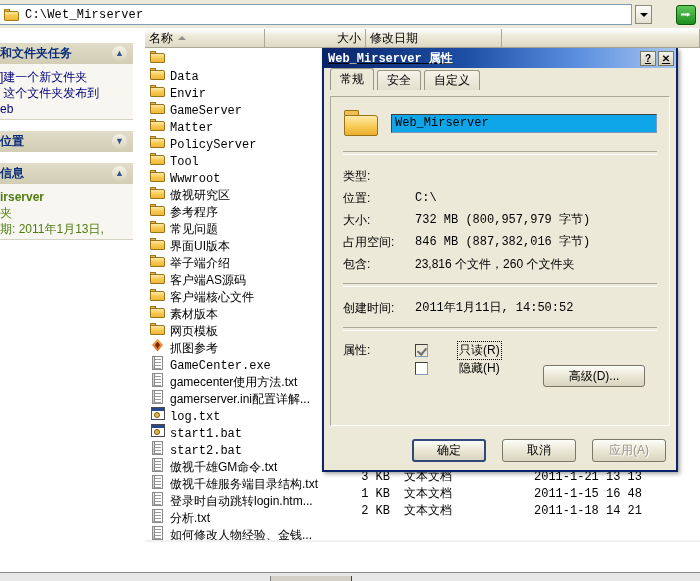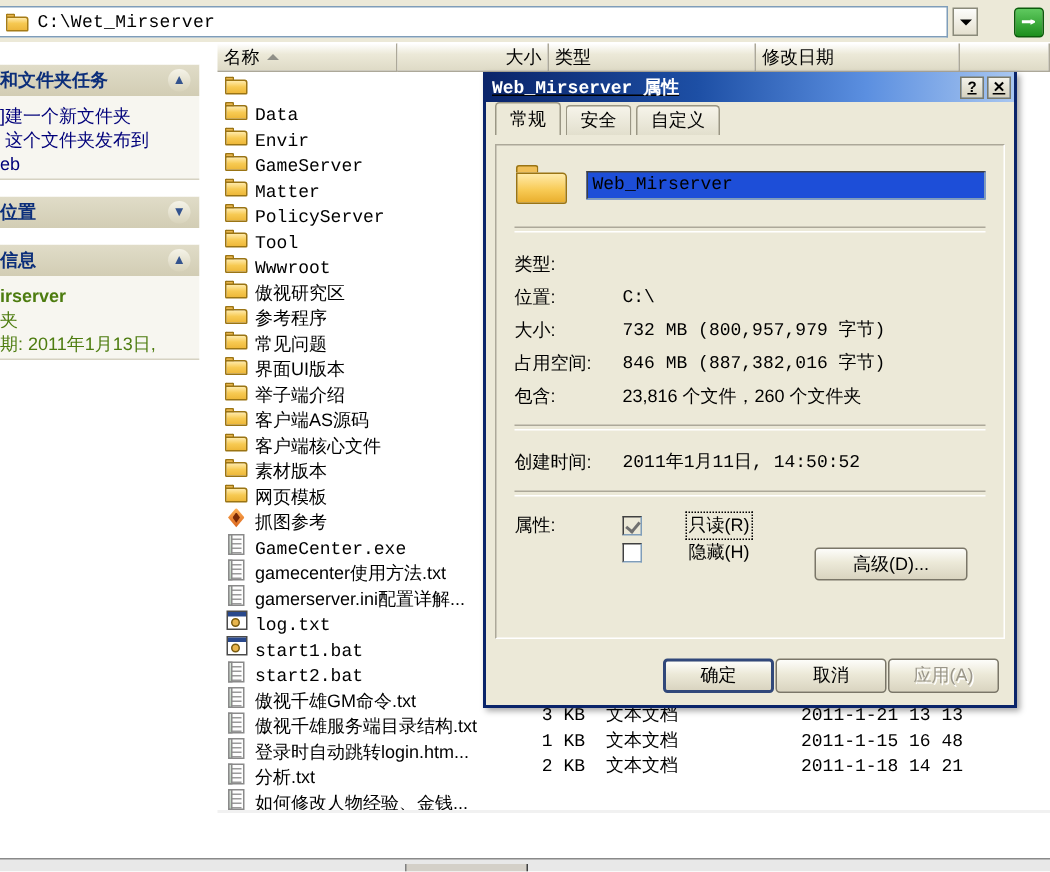--- a/index.html
+++ b/index.html
@@ -422,21 +422,21 @@
     position: absolute; left: 1px; top: 8px;
     width: 34px; height: 21px;
     background: linear-gradient(#ffeaa9, #f8cb56 55%, #e9ae2d);
     border: 1px solid #9a7414;
     border-radius: 0 3px 2px 2px;
     box-sizing: border-box;
   }
   #name-input {
     flex: 1;
     height: 19px;
-    background: #1d4ed8;
+    background: #0ea5e9;
     border: 1px solid #7f9db9;
     border-top-color: #404040;
     border-left-color: #404040;
     box-sizing: border-box;
     font-family: "Liberation Mono", monospace;
     font-size: 12px;
     padding: 0 3px;
     line-height: 17px;
     white-space: nowrap;
     overflow: hidden;
@@ -504,21 +504,21 @@
     line-height: 20px;
     font-size: 12px;
     margin-top: 24px;
   }
   #dlg-buttons {
     position: absolute;
     left: 0; bottom: 8px;
     width: 100%;
     display: flex;
     justify-content: flex-end;
-    gap: 1px;
+    gap: 16px;
     padding-right: 10px;
     box-sizing: border-box;
   }
   .dbtn {
     width: 74px; height: 23px;
     background: linear-gradient(#fdfdfa, #ece9d8 45%, #d9d4c0);
     border: 1px solid #7a7668;
     border-radius: 3px;
     box-sizing: border-box;
     text-align: center;
@@ -571,23 +571,20 @@
   </div>
 </div>
 
 <div id="colheaders">
   <div class="colhdr" id="hdr-name">
     <span>名称</span>
     <span class="sort-asc"></span>
   </div>
   <div class="colhdr right" id="hdr-size">
     <span>大小</span>
-  </div>
-  <div class="colhdr" id="hdr-type">
-    <span>类型</span>
   </div>
   <div class="colhdr" id="hdr-date">
     <span>修改日期</span>
   </div>
   <div class="colhdr" id="hdr-pad"></div>
 </div>
 
 <div id="sidebar">
     <div class="panel">
       <div class="panel-header">

